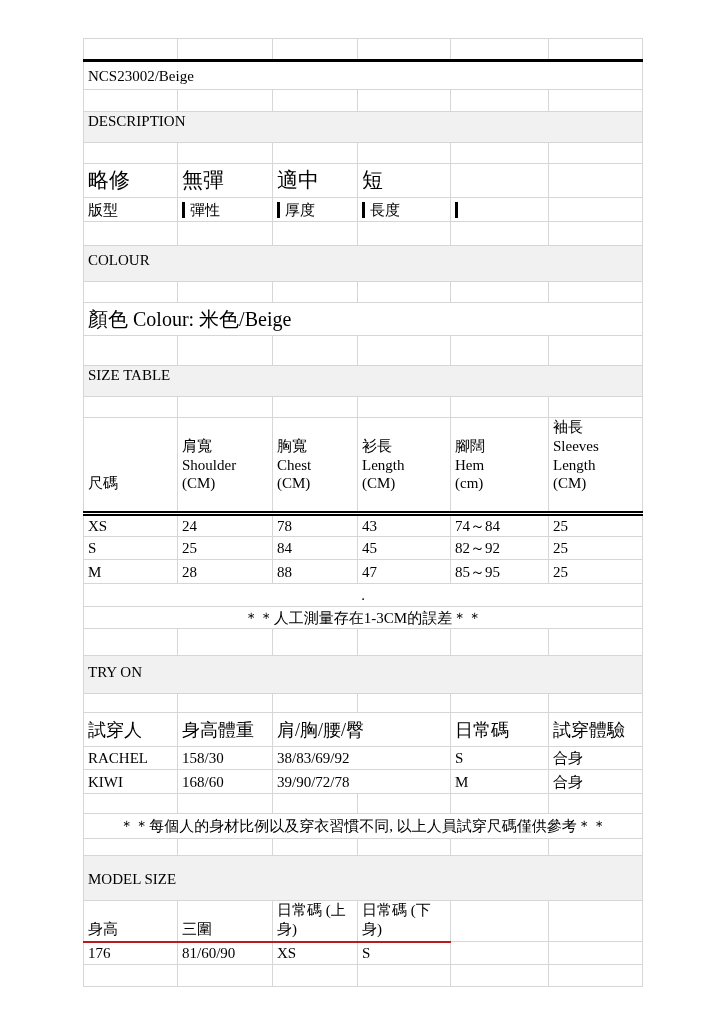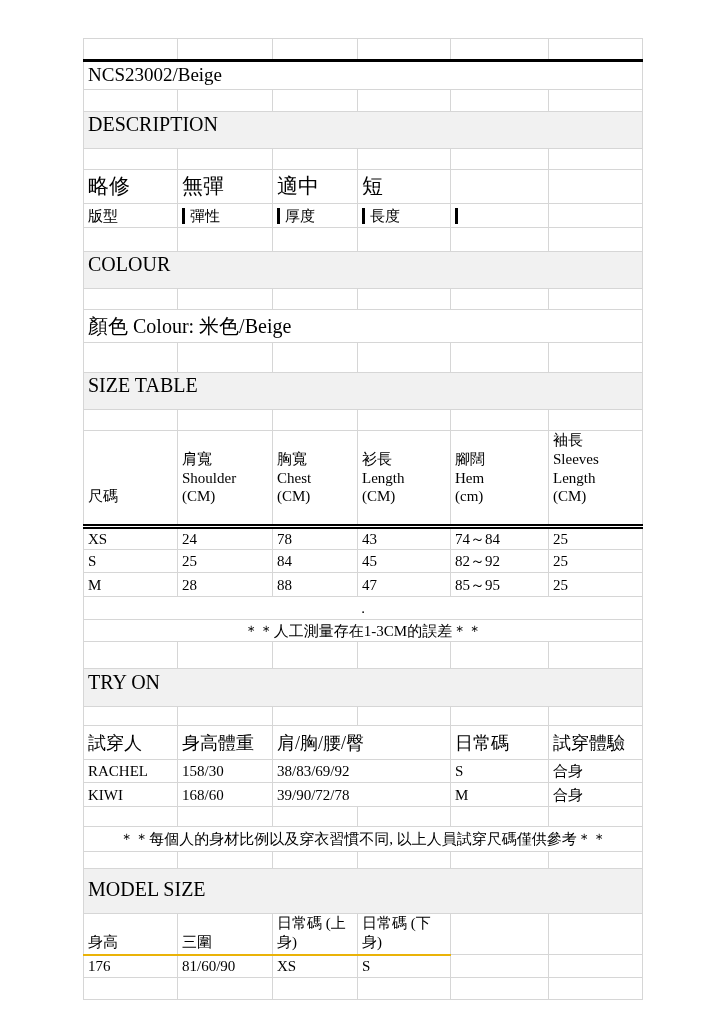--- a/index.html
+++ b/index.html
@@ -1,30 +1,30 @@
 <!DOCTYPE html>
 <html><head>
 <meta charset="utf-8">
 <style>
   html,body{margin:0;padding:0;background:#fff;width:724px;height:1024px;
     font-family:"Liberation Serif","DejaVu Serif",serif;color:#000;overflow:hidden;}
   .sheet{position:absolute;left:83px;top:38px;}
   table.grid{border-collapse:collapse;table-layout:fixed;width:559px;}
   td{border:1px solid #d6d6d6;padding:0 2px 0 4px;font-size:15px;line-height:1.2;
      overflow:hidden;vertical-align:middle;}
-  .sec{background:#f1f1f1;vertical-align:bottom;padding-bottom:12px;font-size:20px;}
-  .title-cell{font-size:19px;}
+  .sec{background:#f1f1f1;vertical-align:bottom;padding-bottom:12px;font-size:15px;}
+  .title-cell{font-size:15px;}
   .big{font-size:21px;}
   .colour-cell{font-size:20px;}
   .hdr{vertical-align:bottom;white-space:pre-line;line-height:1.25;padding-bottom:18px;}
   .mhdr{vertical-align:bottom;line-height:1.25;padding-bottom:2px;}
   .thdr{font-size:18px;vertical-align:bottom;padding-bottom:4px;}
   .thick-b{border-bottom:3px solid #000;}
   .dbl-b{border-bottom:5px double #000;}
-  .mthick-b{border-bottom:2px solid #eab308;margin-top:40px;}
+  .mthick-b{border-bottom:2px solid #b91c1c;margin-top:40px;}
   .ctr{text-align:center;padding:0 2px;}
   .vbar{display:inline-block;width:3px;height:16px;background:#000;
         vertical-align:-3px;margin-right:5px;}
 </style>
 </head>
 <body>
 
 <div class="sheet">
 <table class="grid">
   <colgroup>

